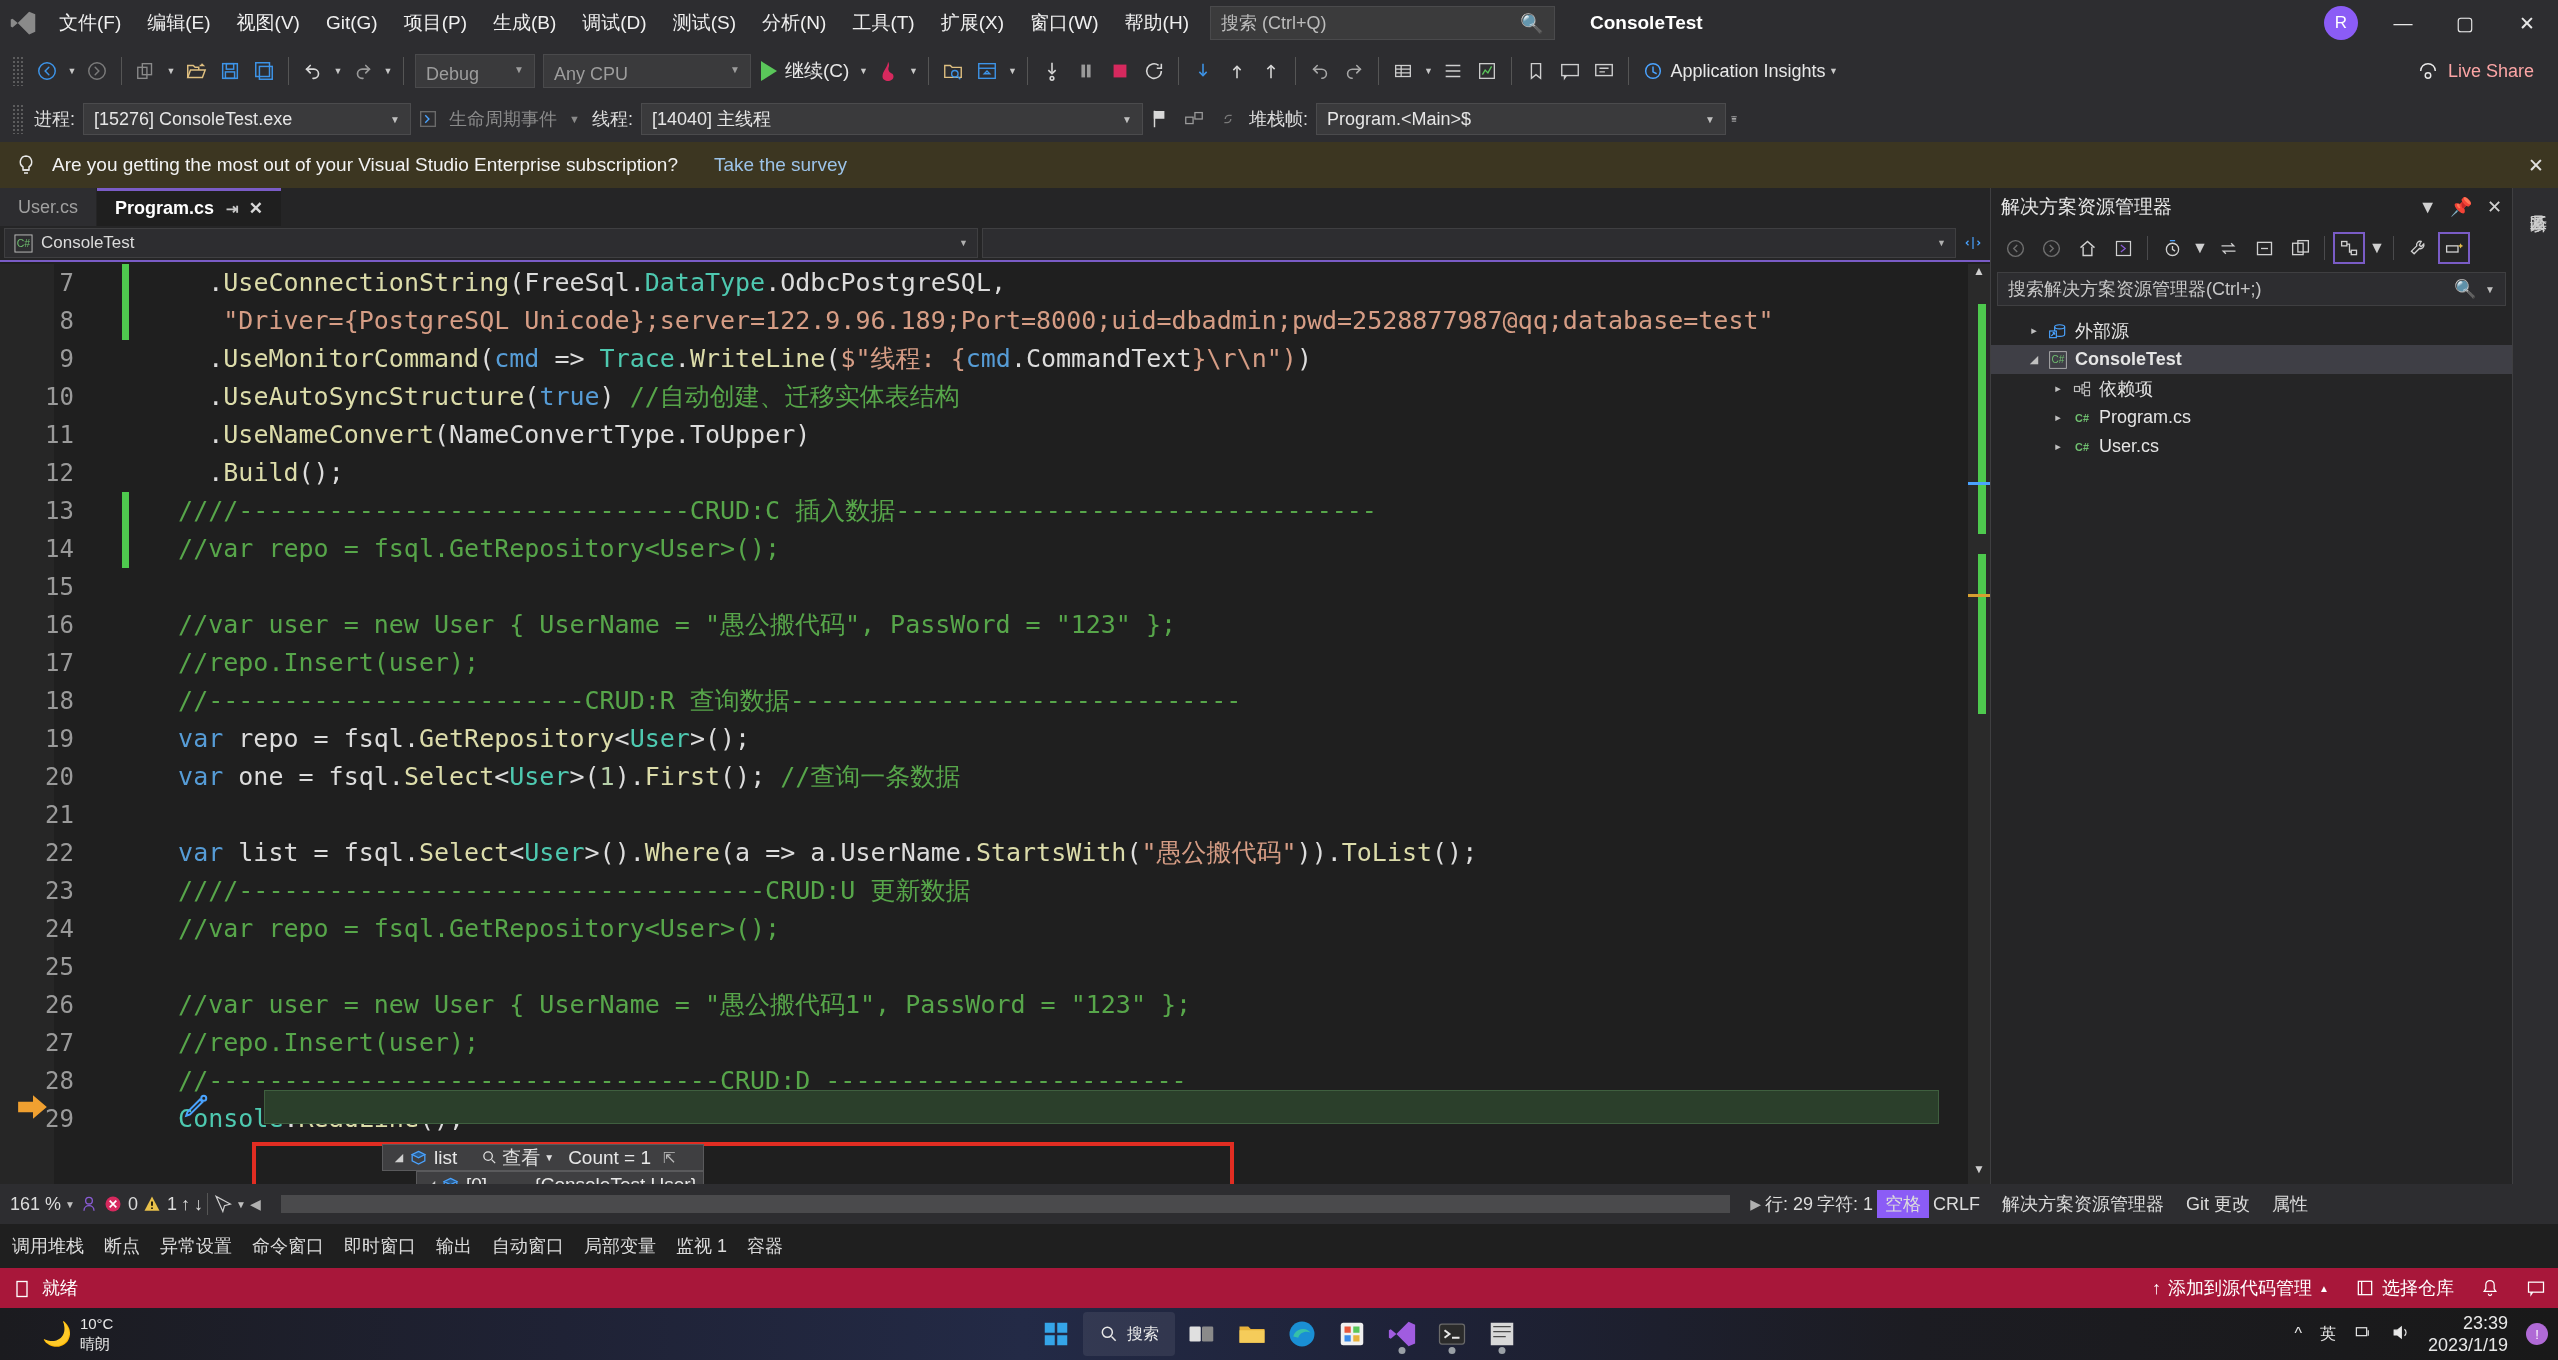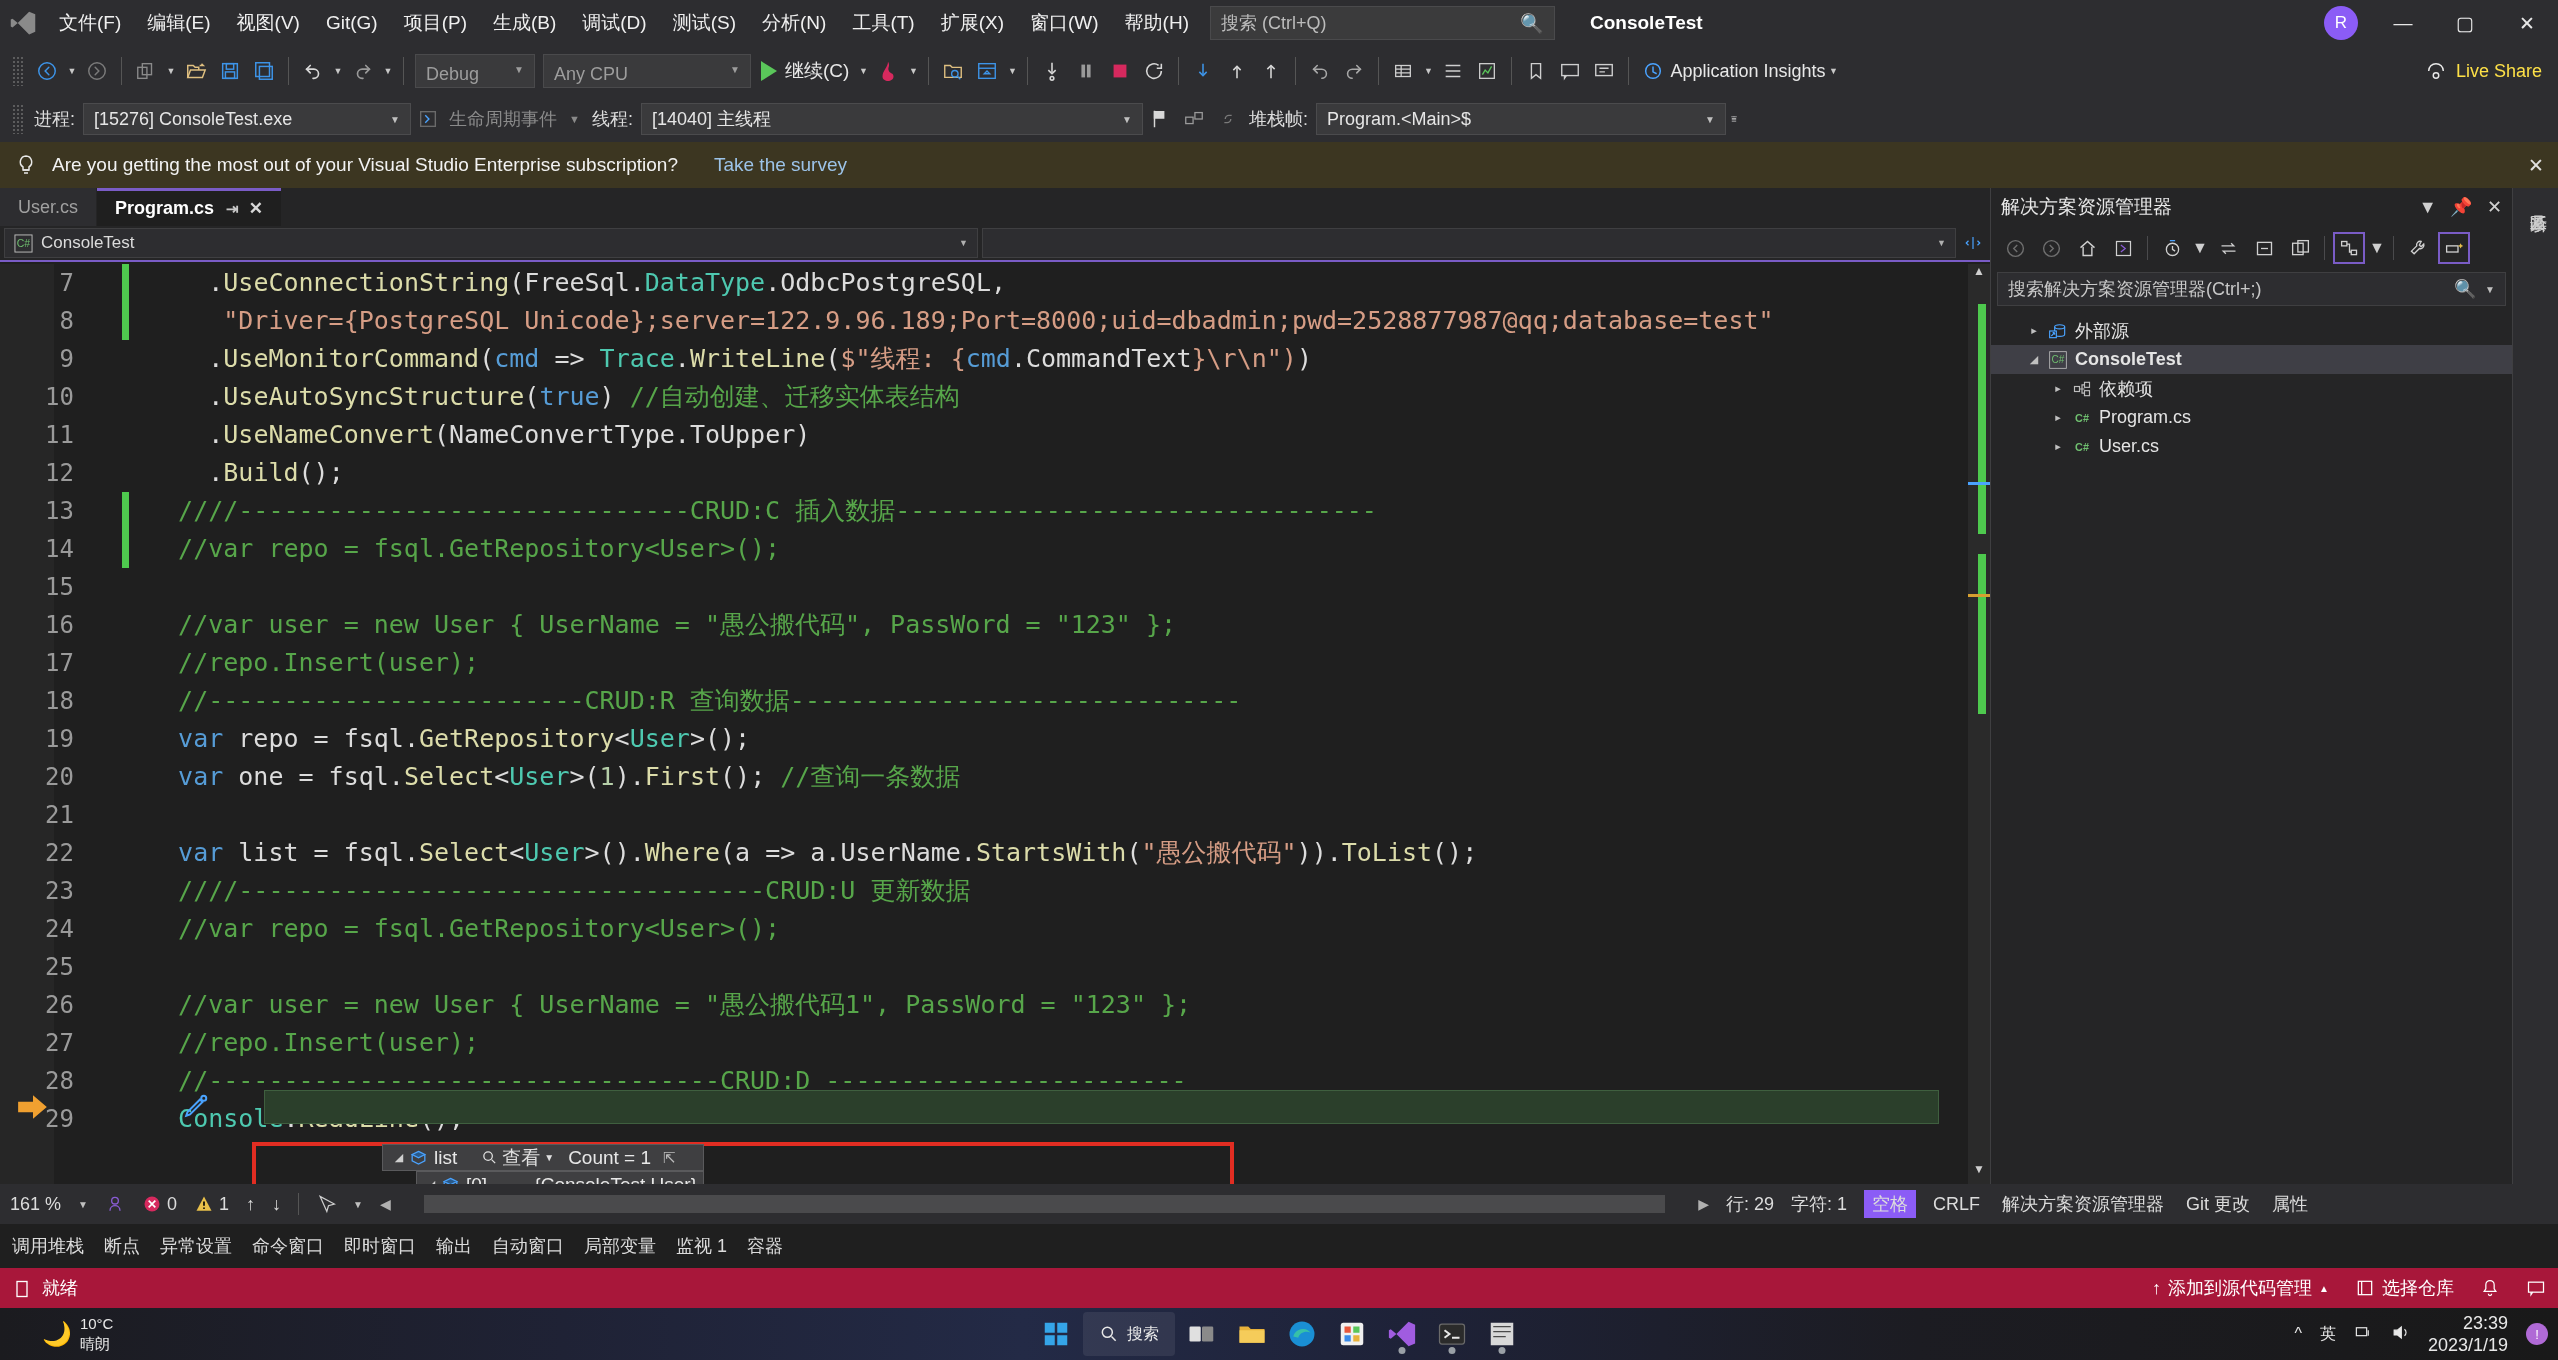--- a/index.html
+++ b/index.html
@@ -54,21 +54,21 @@
   .tb-arrow { width:16px; height:34px; display:flex; align-items:center; justify-content:center; color:#c8c8c8; font-size:9px; }
   .tb-sep { width:1px; height:28px; background:#555; margin:0 7px; }
   .tb-combo {
     height:34px; background:#3a3a3c; border:1px solid #4a4a4c; color:#9d9d9d;
     display:flex; align-items:flex-start; padding:9px 10px; font-size:18px; margin:0 4px;
   }
   .tb-combo .ca { margin-left:auto; padding-left:14px; font-size:10px; }
   .run-btn { display:flex; align-items:center; color:#e8e8e8; font-size:19px; padding:0 6px; }
   .tri { width:0;height:0;border-left:16px solid #5ac65a;border-top:10px solid transparent;border-bottom:10px solid transparent; margin-right:8px;}
   .appins { display:flex; align-items:center; color:#e8e8e8; font-size:18px; white-space:nowrap; }
-  .liveshare { position:absolute; right:16px; display:flex; align-items:center; color:#fde047; font-size:18px; }
+  .liveshare { position:absolute; right:24px; display:flex; align-items:center; color:#fca5a5; font-size:18px; }
 
   
   .dbgbar {
     position:absolute; left:0; top:96px; width:2558px; height:46px;
     background:#2d2d30; display:flex; align-items:center; padding-left:6px;
   }
   .dlabel { color:#dcdcdc; font-size:18px; margin:0 8px 0 4px; white-space:nowrap; }
   .dlabel.dim { color:#8a8a8a; }
   .dcombo {
     height:32px; background:#3a3a3c; border:1px solid #4b4b4d; color:#e6e6e6;
@@ -190,21 +190,21 @@
     position:absolute; left:2512px; top:188px; width:46px; height:996px;
     background:#2d2d30; border-left:1px solid #3f3f41;
   }
   .diagtab .vt {
     writing-mode:vertical-rl; color:#cfcfcf; font-size:17px; padding:14px 0 0 14px;
   }
 
   
   .edstatus {
     position:absolute; left:0; top:1184px; width:1990px; height:40px;
-    background:#2d2d30; display:flex; align-items:center; padding:0 10px; gap:17px;
+    background:#2d2d30; display:flex; align-items:center; padding:0 10px; gap:4px;
     color:#dcdcdc; font-size:18px;
   }
   .es-item { display:flex; align-items:center; gap:5px; white-space:nowrap; }
   .es-scroll { flex:1; height:18px; background:#4a4a4c; margin:0 16px; }
   .es-sep { width:1px; height:22px; background:#555; }
 
   
   .bottomtabs {
     position:absolute; left:0; top:1224px; width:1990px; height:44px;
     background:#1f1f1f; display:flex; align-items:center; gap:0; padding-left:2px;

